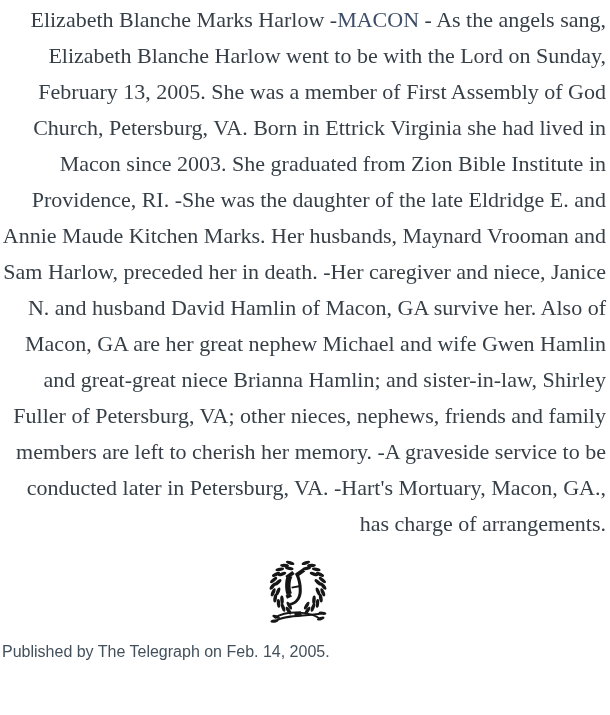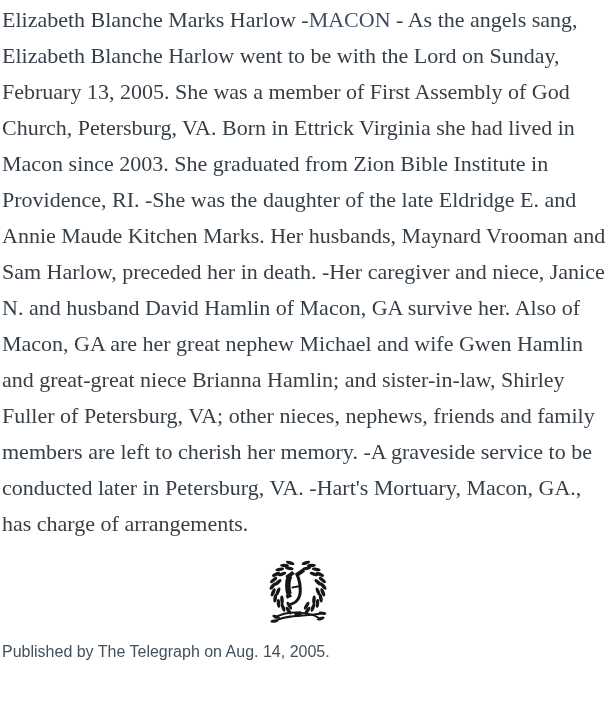--- a/index.html
+++ b/index.html
@@ -9,21 +9,21 @@
     background: #ffffff;
     overflow: hidden;
     font-family: "Liberation Serif", serif;
   }
   .obit {
     margin: 2px 0 0 2px;
     width: 604px;
     font-size: 22px;
     line-height: 36px;
     color: #363f47;
-    text-align: left;
+    text-align: right;
   }
   .obit .loc { color: #3d4d68; }
   .logo-wrap {
     margin: 10px 0 0 254px;
     width: 88px;
     height: 77px;
   }
   .logo-wrap svg { width: 88px; height: 77px; display: block; }
   .wreath { fill: #161616; stroke: none; }
   .wreath-stem { fill: none; stroke: #161616; stroke-width: 2.2; stroke-linecap: round; }
@@ -101,13 +101,13 @@
       <path d="M35.8,49.8 L41.2,47.4 L43.2,50.8 L37.5,53.4 Z"></path>
 
       <path d="M49.5,23.5 C52.8,29 54.8,38 54.3,45.8 C53.8,54 48.8,60.2 41.2,61.4 L40.7,58.4 C46.6,57.3 50.4,52.4 50.8,45.8 C51.2,38.4 49.6,30.6 46.6,25.4 Z"></path>
       <path d="M46.8,24.6 L55.2,18.8 L58.2,22.4 L49.8,28.2 Z"></path>
 
       <path d="M42.5,39.6 L52.5,37.7 L52.9,39.9 L42.9,41.8 Z"></path>
     </g>
   </svg>
 </div>
 
-<div class="footer">Published by The Telegraph on Aug. 14, 2005.</div>
+<div class="footer">Published by The Telegraph on Feb. 14, 2005.</div>
 
 </body></html>

